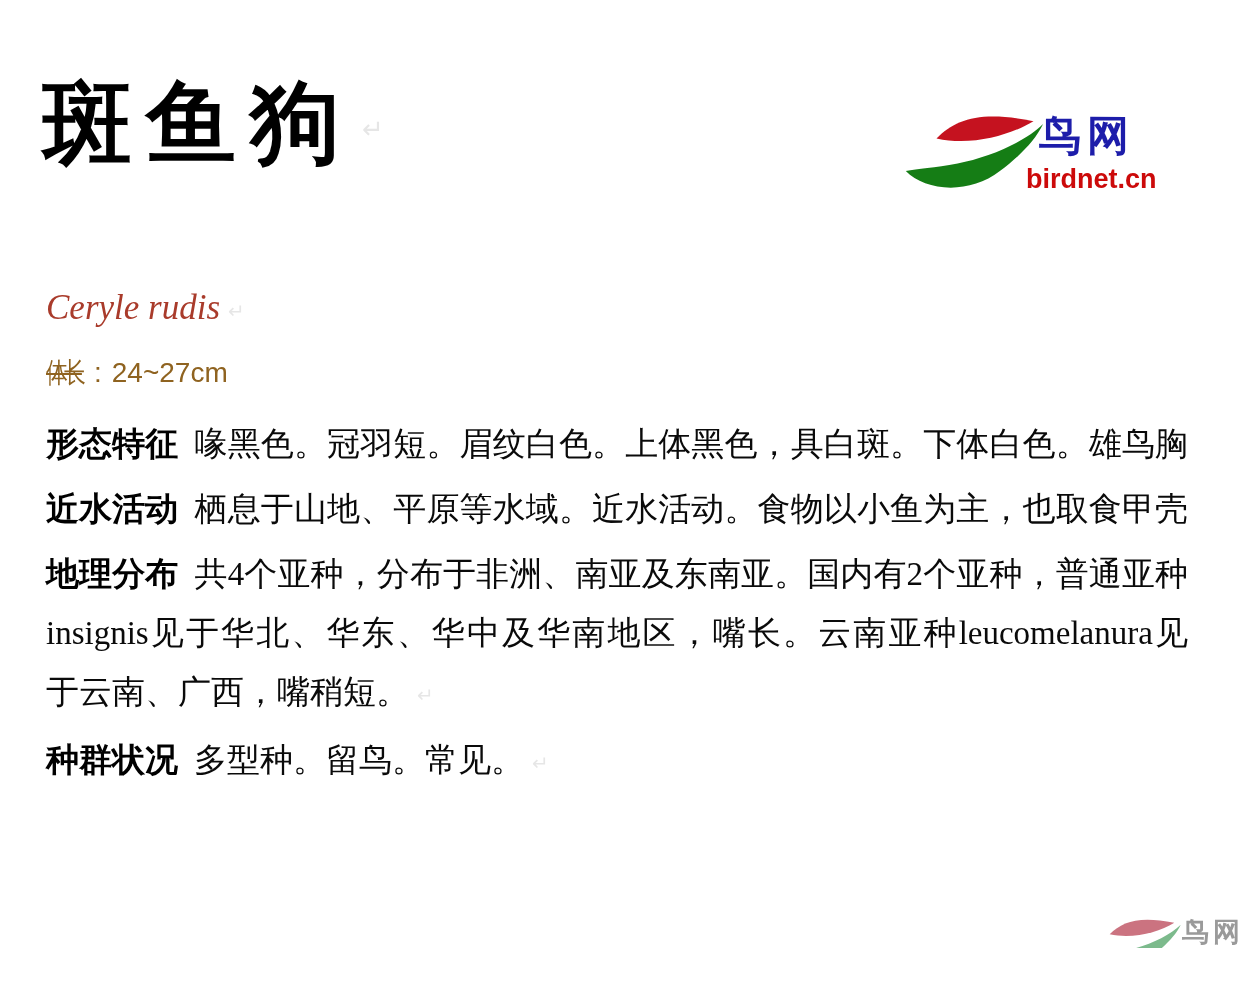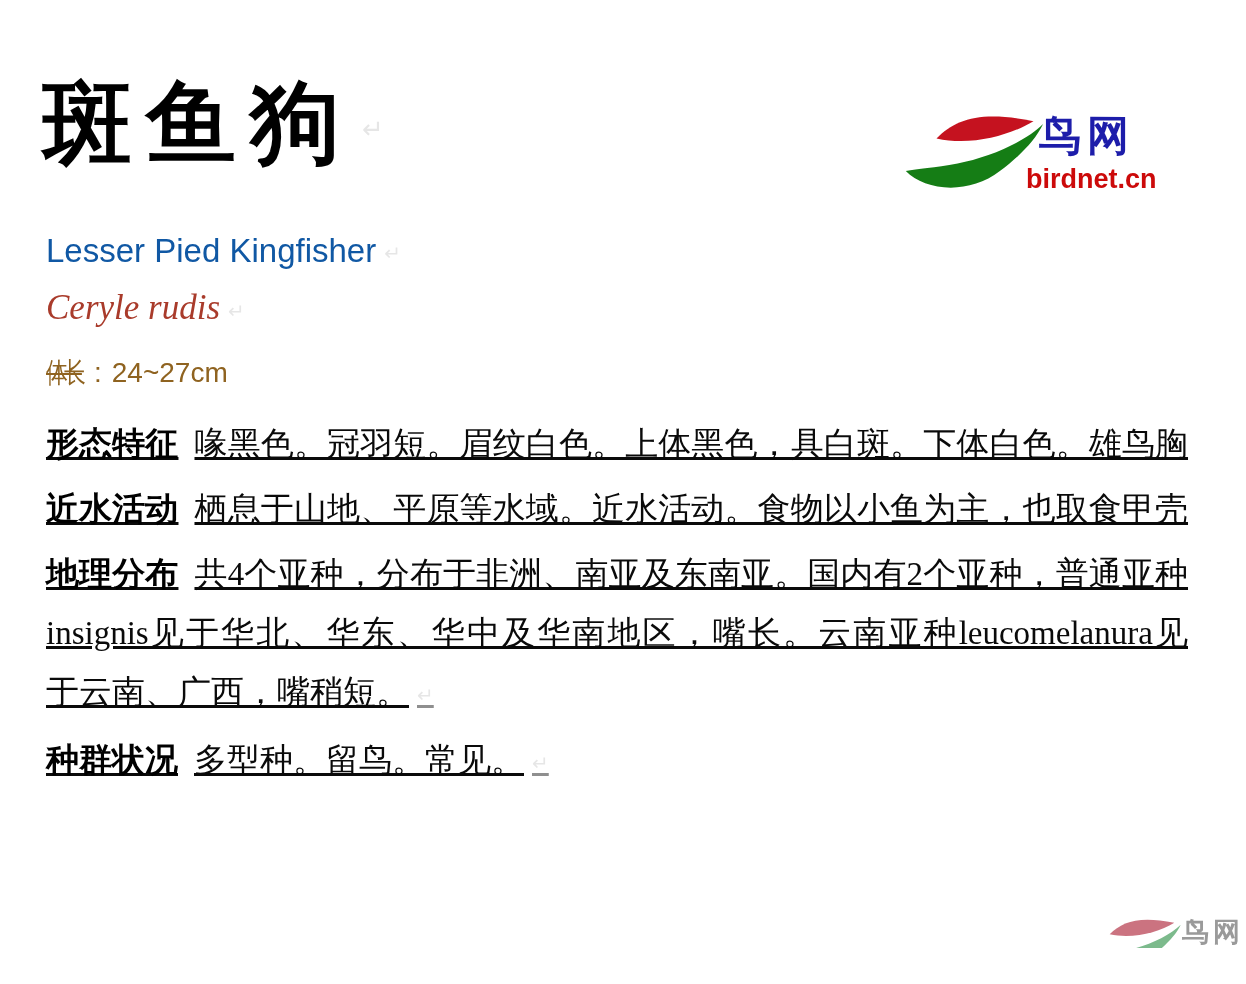--- a/index.html
+++ b/index.html
@@ -93,21 +93,21 @@
   .bodylen .unit { }
 
   
   .paras {
     position: absolute; left: 46px; top: 414px;
     width: 1146px;
     font-size: 33px;
     line-height: 59px;
     color: #0a0a0a;
   }
-  .para { margin: 0 4px 5px 0; text-decoration: underline; }
+  .para { margin: 0 4px 5px 0; }
   .pline { text-align: justify; }
   .pline.just { text-align-last: justify; }
   .pline.last { text-align-last: left; }
   .phead {
     font-family: "Liberation Sans", sans-serif;
     font-weight: 700;
     color: #000000;
   }
   .hsp { display: inline-block; width: 16px; }
   .sq {
@@ -150,21 +150,20 @@
 
   <div class="logo-top">
     <svg class="swoosh" viewBox="0 0 160 100" aria-hidden="true">
       <path d="M10 72 C 30 93, 76 97, 108 72 C 128 57, 145 40, 153 23 C 134 42, 96 58, 64 64 C 40 69, 22 69, 10 72 Z" fill="#157d15"></path>
       <path d="M42 38 C 62 17, 90 9, 143 20 C 118 35, 78 46, 42 38 Z" fill="#c5121f"></path>
     </svg>
     <div class="site">鸟网</div>
     <div class="domain">birdnet.cn</div>
   </div>
 
-  <div class="english"><span>Lesser Pied Kingfisher</span><span class="pmark">↵</span></div>
 
   <div class="latin"><span>Ceryle rudis</span><span class="pmark">↵</span></div>
 
   <div class="bodylen"><span class="squeeze">体长</span><span class="sep">:</span><span>24~27</span><span class="unit">cm</span></div>
 
   <div class="paras">
 
     <div class="para">
       <div class="pline just"><b class="phead">形态特征</b><span class="hsp"></span><span>喙黑色。冠羽短。眉纹白色。上体黑色，具白斑。下体白色。雄鸟胸</span></div>
     </div>

